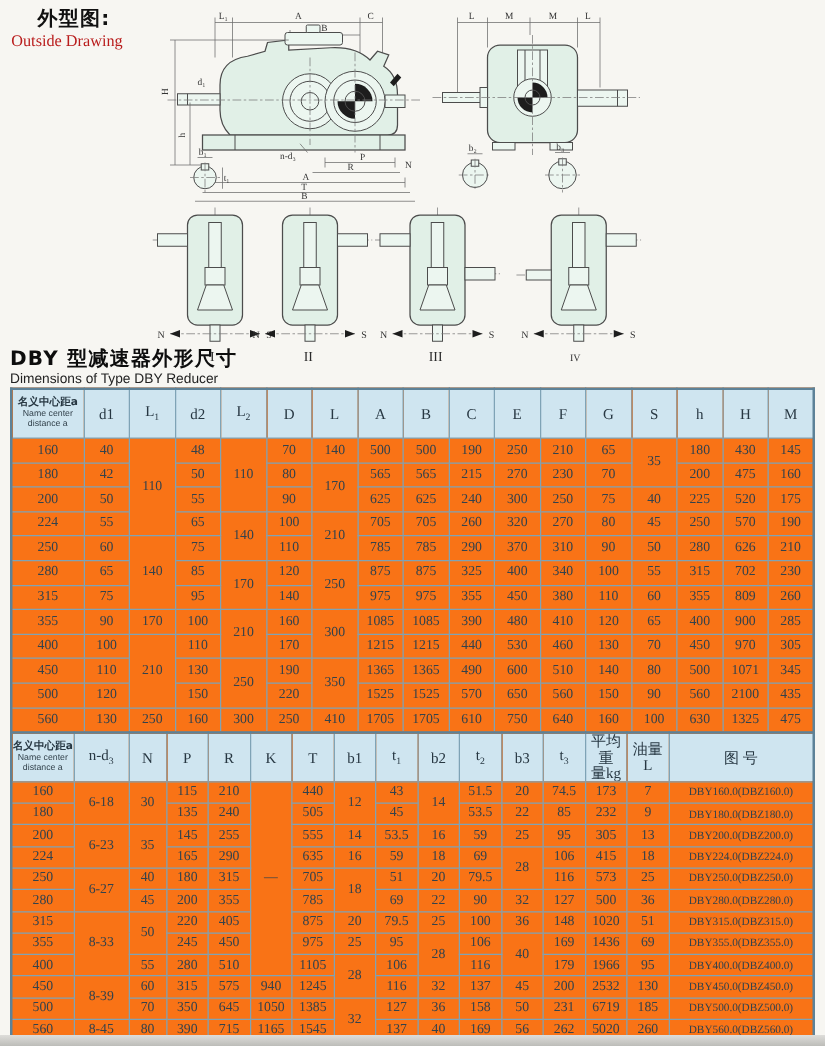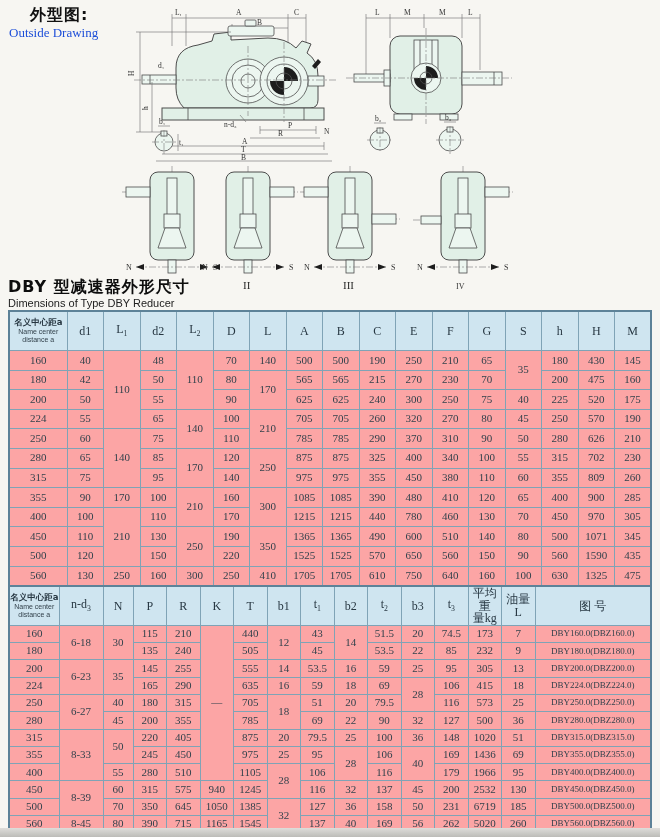--- a/index.html
+++ b/index.html
@@ -13,21 +13,21 @@
   }
   
   .top-label-zh{
     position:absolute;left:30px;top:5px;
     font-size:16px;font-weight:bold;color:#111;
     font-family:"DejaVu Sans","Liberation Sans",sans-serif;
     letter-spacing:1px;
   }
   .top-label-en{
     position:absolute;left:9px;top:25px;
-    font-size:13px;color:#1d4ed8;
+    font-size:13px;color:#b91c1c;
   }
   .section-title-zh{
     position:absolute;left:8px;top:277px;
     font-size:16px;font-weight:bold;color:#0d0d0d;
     font-family:"DejaVu Sans","Liberation Sans",sans-serif;
     letter-spacing:1px;
   }
   .section-title-en{
     position:absolute;left:8px;top:297px;
     font-size:11px;color:#222;
@@ -46,21 +46,21 @@
   svg .dk{fill:#1d1d1d;stroke:none;}
   svg text{fill:#333;font-family:"Liberation Serif","DejaVu Serif",serif;}
   svg .dimtxt{font-size:7.5px;}
   svg .numeral{font-size:11px;fill:#2b2b2b;}
   svg .nstxt{font-size:8px;}
   
   .dim-table{
     position:absolute;left:8px;
     width:644px;
     border-collapse:collapse;table-layout:fixed;
-    background:#fca5a5;
+    background:#f97316;
     border:2px solid #5d8298;
   }
   .t1{top:310px;}
   .t2{top:585px;}
   .dim-table th,.dim-table td{
     border:1px solid #7fa3b6;
     text-align:center;vertical-align:middle;
     padding:0;line-height:1.05;
     overflow:hidden;
   }
@@ -495,21 +495,21 @@
         </tr>
         <tr>
           <td>400</td>
           <td>100</td>
           <td rowspan="3">210</td>
           <td>110</td>
           <td>170</td>
           <td>1215</td>
           <td>1215</td>
           <td>440</td>
-          <td>780</td>
+          <td>530</td>
           <td>460</td>
           <td>130</td>
           <td>70</td>
           <td>450</td>
           <td>970</td>
           <td>305</td>
         </tr>
         <tr>
           <td>450</td>
           <td>110</td>
@@ -534,21 +534,21 @@
           <td>150</td>
           <td>220</td>
           <td>1525</td>
           <td>1525</td>
           <td>570</td>
           <td>650</td>
           <td>560</td>
           <td>150</td>
           <td>90</td>
           <td>560</td>
-          <td>1590</td>
+          <td>2100</td>
           <td>435</td>
         </tr>
         <tr>
           <td>560</td>
           <td>130</td>
           <td>250</td>
           <td>160</td>
           <td>300</td>
           <td>250</td>
           <td>410</td>

